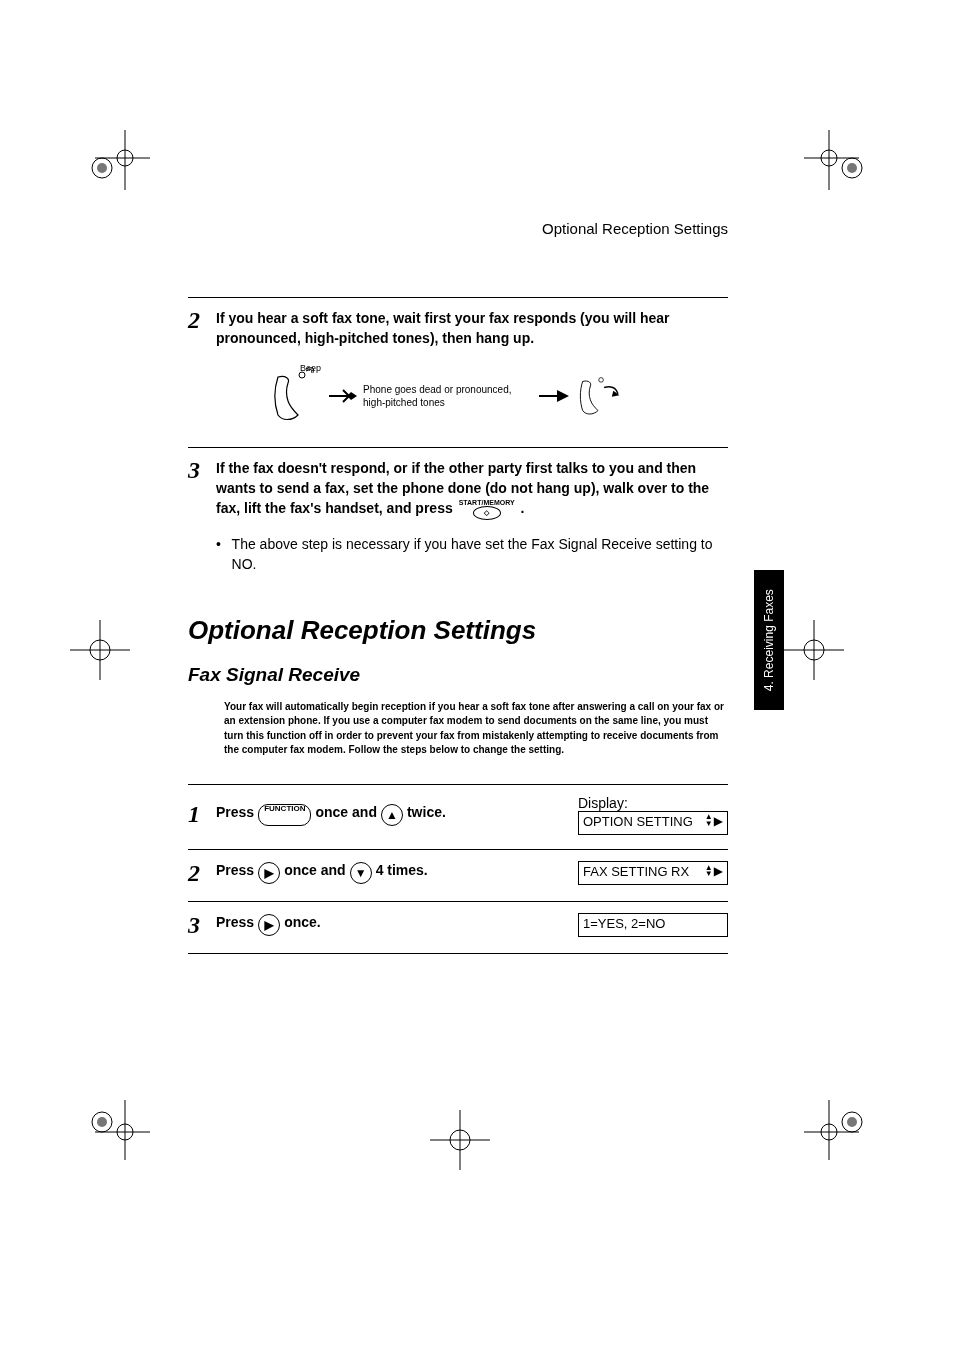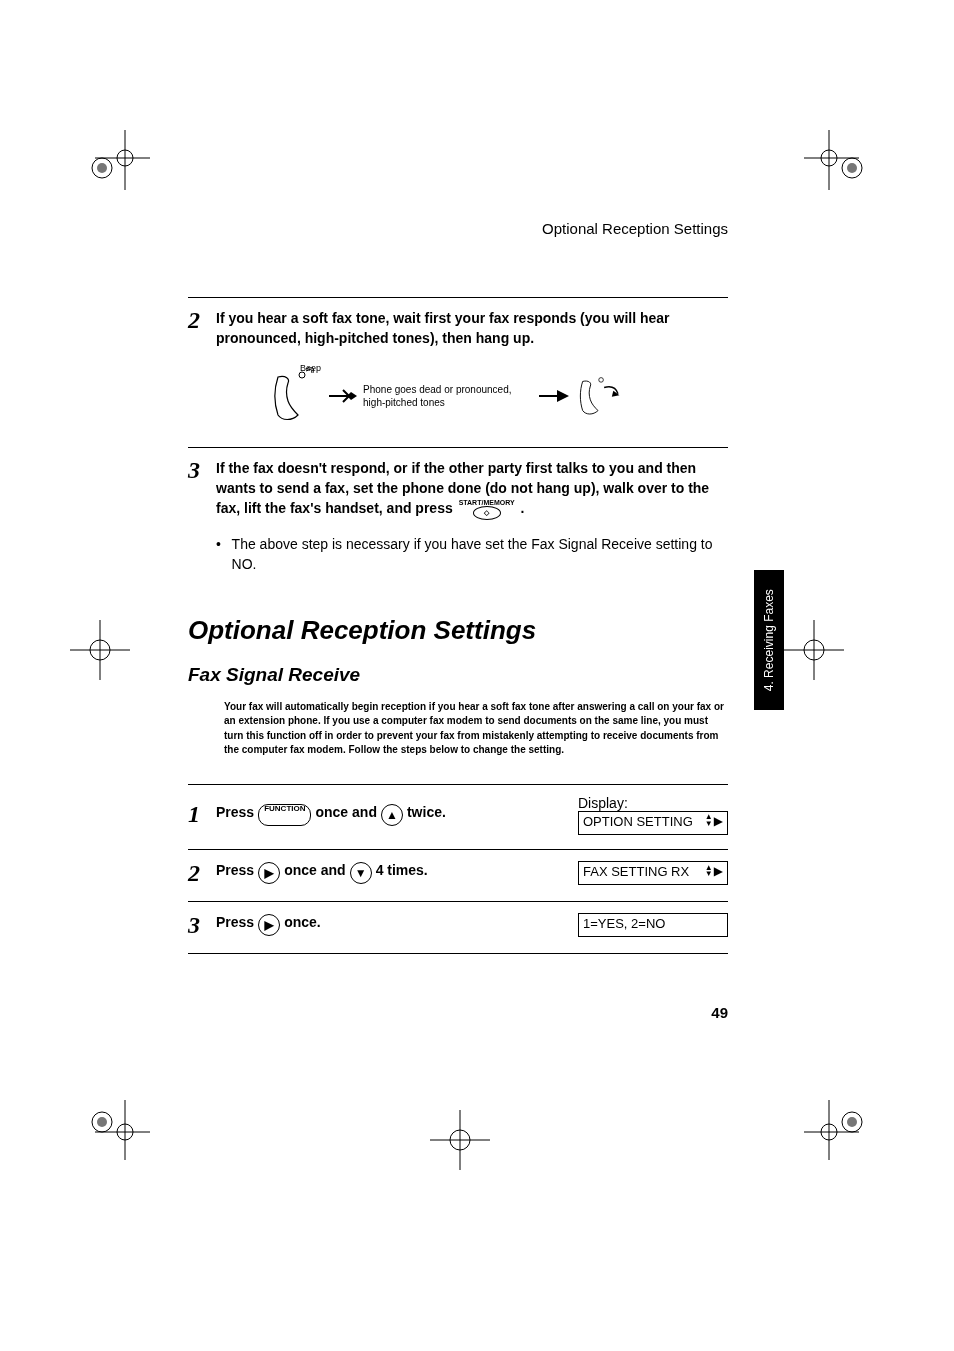--- a/index.html
+++ b/index.html
@@ -393,14 +393,13 @@
       </div>
       <div class="proc-right">
         <div class="lcd">
           <span>1=YES, 2=NO</span>
         </div>
       </div>
     </div>
 
   </div>
 
-  <div class="page-number">49</div>
 </div>
 
 </body></html>

